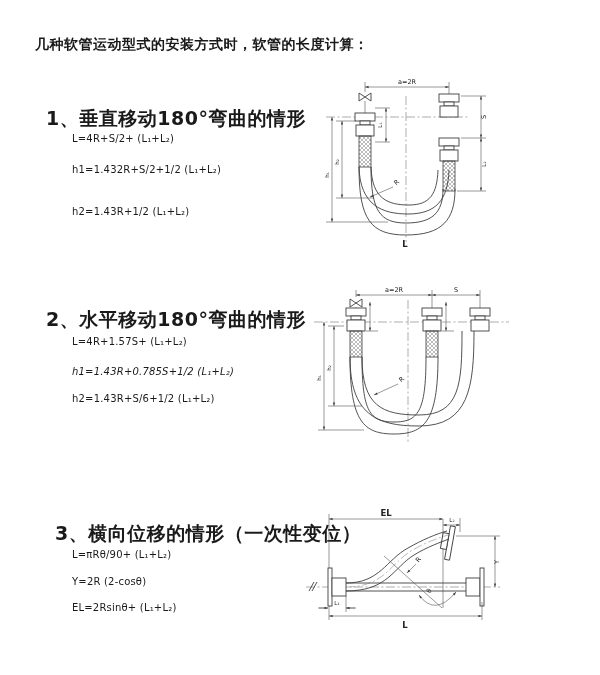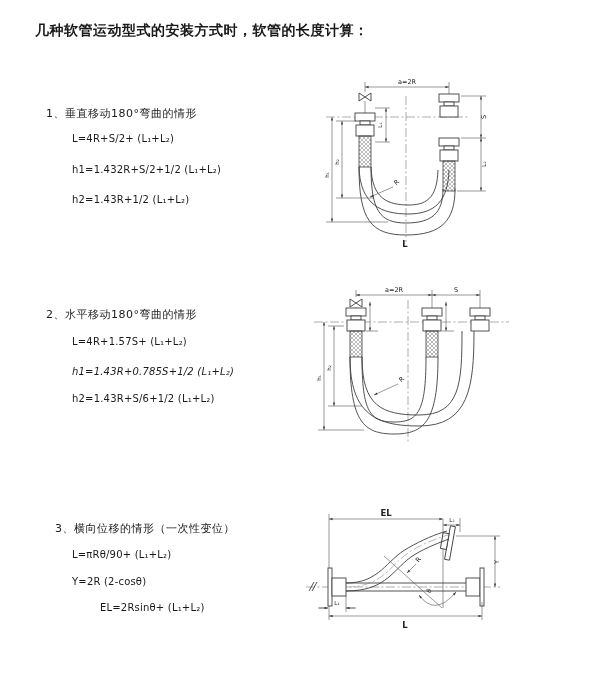--- a/index.html
+++ b/index.html
@@ -3,52 +3,52 @@
 <meta charset="utf-8">
 <style>
   html,body{margin:0;padding:0;}
   body{
     width:600px;height:675px;position:relative;background:#ffffff;
     font-family:"DejaVu Sans","Liberation Sans",sans-serif;
     color:#1a1a1a;overflow:hidden;
   }
   .abs{position:absolute;white-space:nowrap;}
   .title{font-size:14px;font-weight:bold;letter-spacing:0.5px;}
-  .heading{font-size:11px;font-weight:normal;letter-spacing:0.5px;}
+  .heading{font-size:19px;font-weight:bold;letter-spacing:0.5px;}
   .formula{font-size:10px;font-weight:normal;letter-spacing:0.2px;}
   svg{position:absolute;overflow:visible;}
   svg text{font-family:"DejaVu Sans","Liberation Sans",sans-serif;fill:#222;}
   .dln{stroke:#555;stroke-width:0.6;fill:none;}          
   .cln{stroke:#777;stroke-width:0.6;fill:none;stroke-dasharray:9 2.5 2 2.5;} 
   .pln{stroke:#3e3e3e;stroke-width:0.9;fill:none;}        
   .fit{stroke:#3e3e3e;stroke-width:0.9;fill:#ffffff;}     
   .brd{stroke:#3e3e3e;stroke-width:0.8;fill:url(#hatch);} 
   .lbl{font-size:6.5px;}
   .lbl-s{font-size:5.5px;}
   .lbl-l{font-size:8.5px;font-weight:bold;}
 </style>
 </head>
 <body>
 
-<div class="abs title" style="left:35px;top:22px;">几种软管运动型式的安装方式时，软管的长度计算：</div>
+<div class="abs title" style="left:35px;top:36px;">几种软管运动型式的安装方式时，软管的长度计算：</div>
 
 <div class="abs heading" style="left:46px;top:106px;">1、垂直移动180°弯曲的情形</div>
 <div class="abs formula" style="left:72px;top:133px;">L=4R+S/2+ (L₁+L₂)</div>
 <div class="abs formula" style="left:72px;top:164px;">h1=1.432R+S/2+1/2 (L₁+L₂)</div>
-<div class="abs formula" style="left:72px;top:194px;">h2=1.43R+1/2 (L₁+L₂)</div>
+<div class="abs formula" style="left:72px;top:206px;">h2=1.43R+1/2 (L₁+L₂)</div>
 
 <div class="abs heading" style="left:46px;top:307px;">2、水平移动180°弯曲的情形</div>
 <div class="abs formula" style="left:72px;top:336px;">L=4R+1.57S+ (L₁+L₂)</div>
 <div class="abs formula" style="left:72px;top:366px;font-style:italic;">h1=1.43R+0.785S+1/2 (L₁+L₂)</div>
 <div class="abs formula" style="left:72px;top:393px;">h2=1.43R+S/6+1/2 (L₁+L₂)</div>
 
 <div class="abs heading" style="left:55px;top:521px;">3、横向位移的情形（一次性变位）</div>
 <div class="abs formula" style="left:72px;top:549px;">L=πRθ/90+ (L₁+L₂)</div>
 <div class="abs formula" style="left:72px;top:576px;">Y=2R (2-cosθ)</div>
-<div class="abs formula" style="left:72px;top:602px;margin-left:28px;">EL=2Rsinθ+ (L₁+L₂)</div>
+<div class="abs formula" style="left:72px;top:602px;">EL=2Rsinθ+ (L₁+L₂)</div>
 
 <svg style="left:308px;top:70px;" width="252" height="186" viewBox="0 0 252 186">
   <defs>
     <marker id="ar" markerWidth="7" markerHeight="5" refX="6.5" refY="2.5" orient="auto-start-reverse">
       <path d="M0.5,0.5 L6.5,2.5 L0.5,4.5 Z" fill="#444"></path>
     </marker>
     <pattern id="hatch" width="4" height="4" patternUnits="userSpaceOnUse">
       <path d="M0,4 L4,0 M0,0 L4,4" stroke="#777" stroke-width="0.5"></path>
     </pattern>
   </defs>

